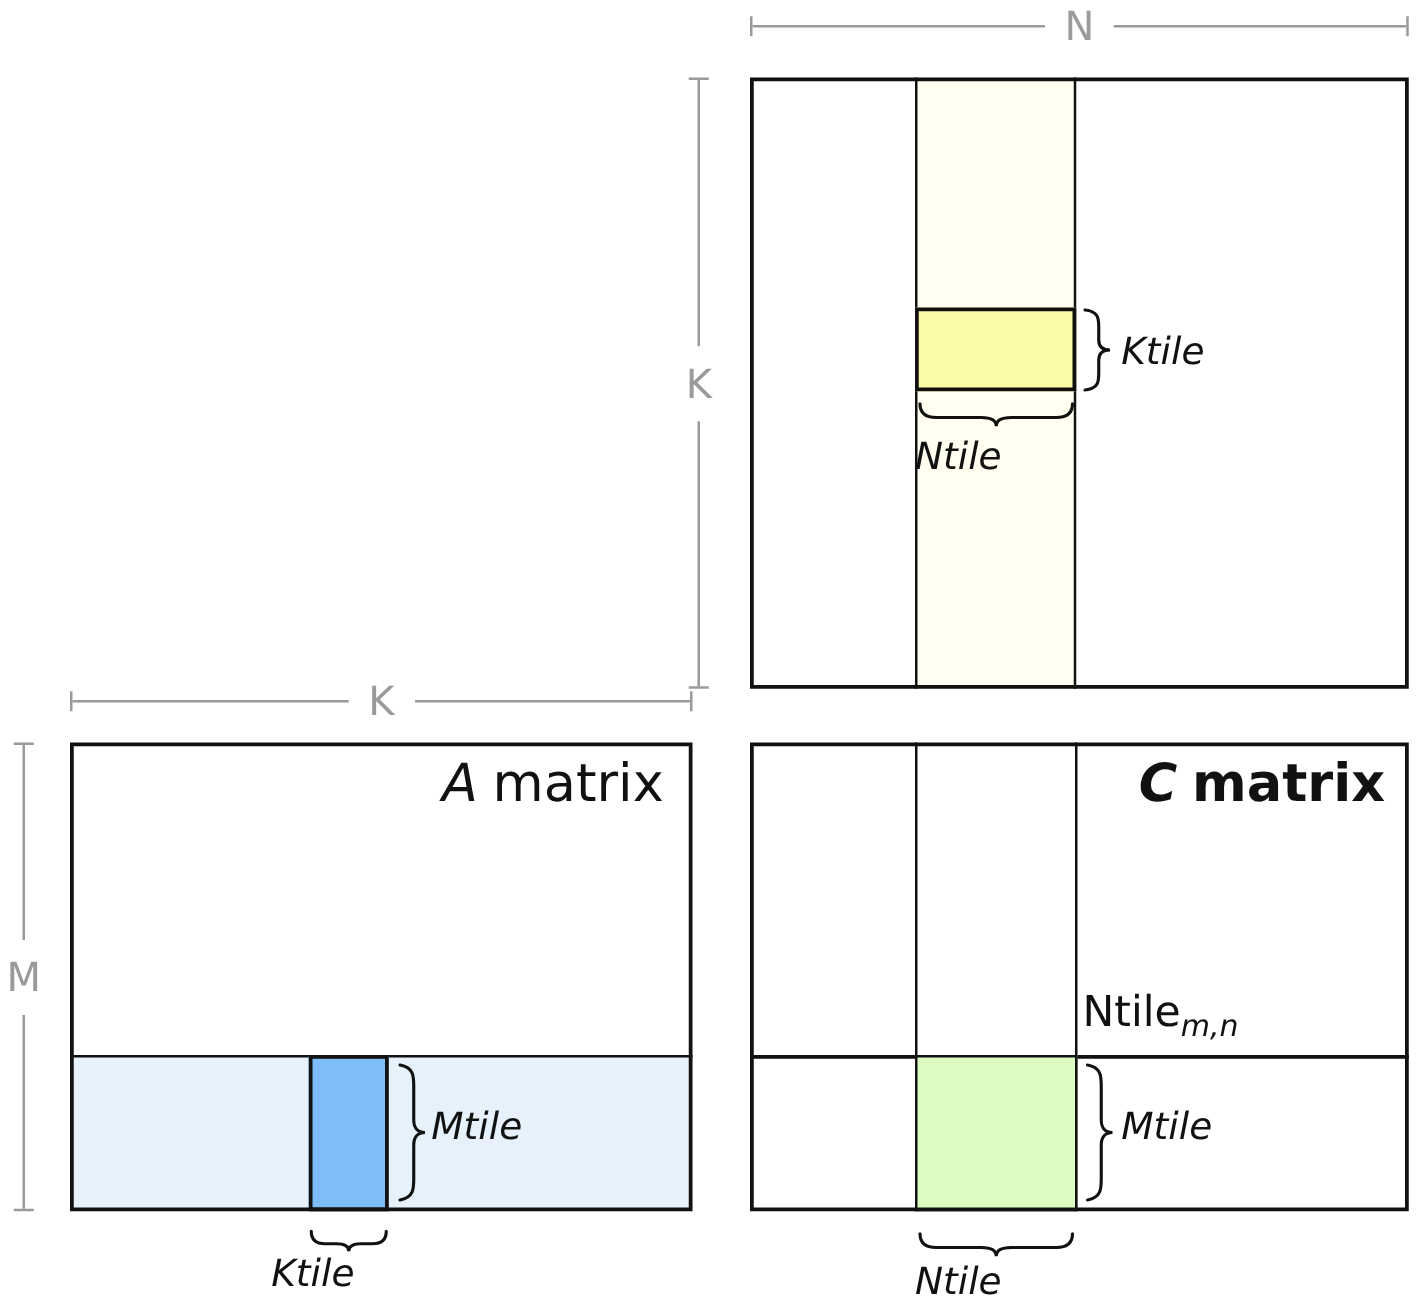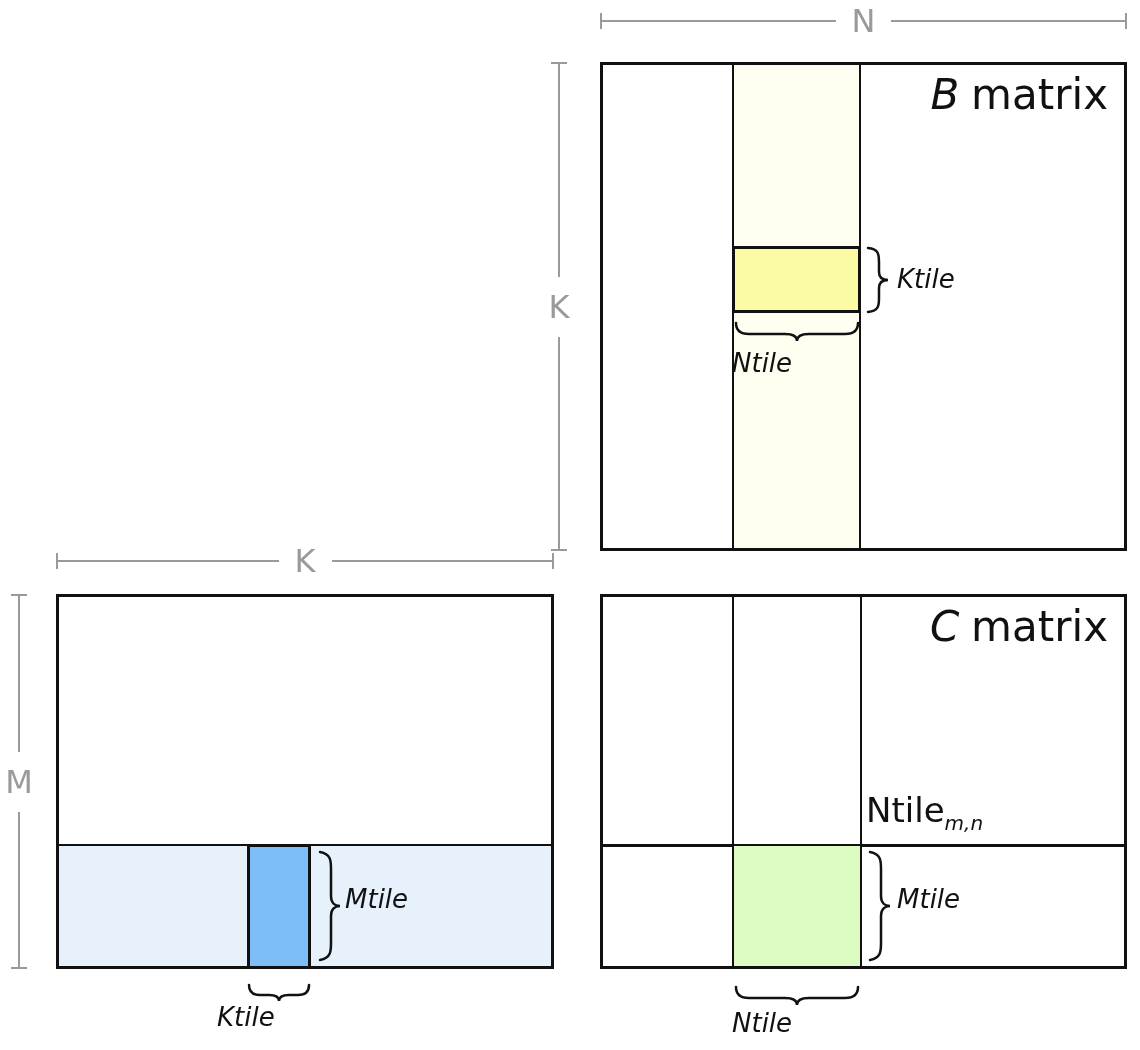--- a/index.html
+++ b/index.html
@@ -56,33 +56,33 @@
   .dim-kb{left:550px;top:62px;width:18px;height:489px;}
   .dim-ka{left:56px;top:552px;width:498px;height:18px;}
   .dim-m{left:10px;top:594px;width:18px;height:375px;}
 
   
   .mtitle{position:absolute;font-size:42px;line-height:1.1;color:var(--ink);white-space:nowrap;}
   .mtitle .title-letter{font-style:italic;}
   .mtitle .title-rest{margin-left:0.28em;}
   .t-b{right:32px;top:72px;}
   .t-a{right:609px;top:604px;}
-  .t-c{right:32px;top:604px;}
+  .t-c{right:32px;top:604px;font-weight:bold;}
 
-  .tile-label{position:absolute;font-size:26px;font-style:italic;line-height:1.2;color:var(--ink);white-space:nowrap;}
+  .tile-label{position:absolute;font-size:30px;font-style:italic;line-height:1.2;color:var(--ink);white-space:nowrap;}
   .centered{}
   .lbl-ktile-b{left:897px;top:264px;}
   .lbl-ntile-b{left:732px;top:348px;width:129px;}
   .lbl-mtile-a{left:345px;top:884px;}
   .lbl-ktile-a{left:217px;top:1002px;width:124px;}
   .lbl-mtile-c{left:897px;top:884px;}
   .lbl-ntile-c{left:732px;top:1008px;width:130px;}
 
   .block-label{position:absolute;left:866px;top:792px;font-size:34px;line-height:1.1;color:var(--ink);white-space:nowrap;}
-  .block-label sub{font-size:20px;font-style:italic;line-height:1;text-align:center;}
+  .block-label sub{font-size:24px;font-style:italic;line-height:1;text-align:center;}
 
   .brace{position:absolute;}
   .brace path{stroke:var(--ink);fill:none;stroke-width:2.5;stroke-linecap:round;}
 </style>
 </head>
 <body>
 
 <div class="canvas">
 
   <div class="dim dim-h dim-n">
@@ -125,22 +125,22 @@
 
   <div class="vline c-v1"></div>
   <div class="vline c-v2"></div>
   <div class="hline c-h1"></div>
   <div class="tile-green"></div>
 
   <div class="mbox box-b"></div>
   <div class="mbox box-a"></div>
   <div class="mbox box-c"></div>
 
-  <div class="mtitle t-b">
-    <span class="title-letter">B</span><span class="title-rest">matrix</span>
+  <div class="mtitle t-a">
+    <span class="title-letter">A</span><span class="title-rest">matrix</span>
   </div>
   <div class="mtitle t-c">
     <span class="title-letter">C</span><span class="title-rest">matrix</span>
   </div>
 
   <div class="block-label">
     <span>Ntile</span><sub>m,n</sub>
   </div>
 
   <svg class="brace" style="left:864px;top:246px;" width="26" height="68" viewBox="0 0 26 68">

